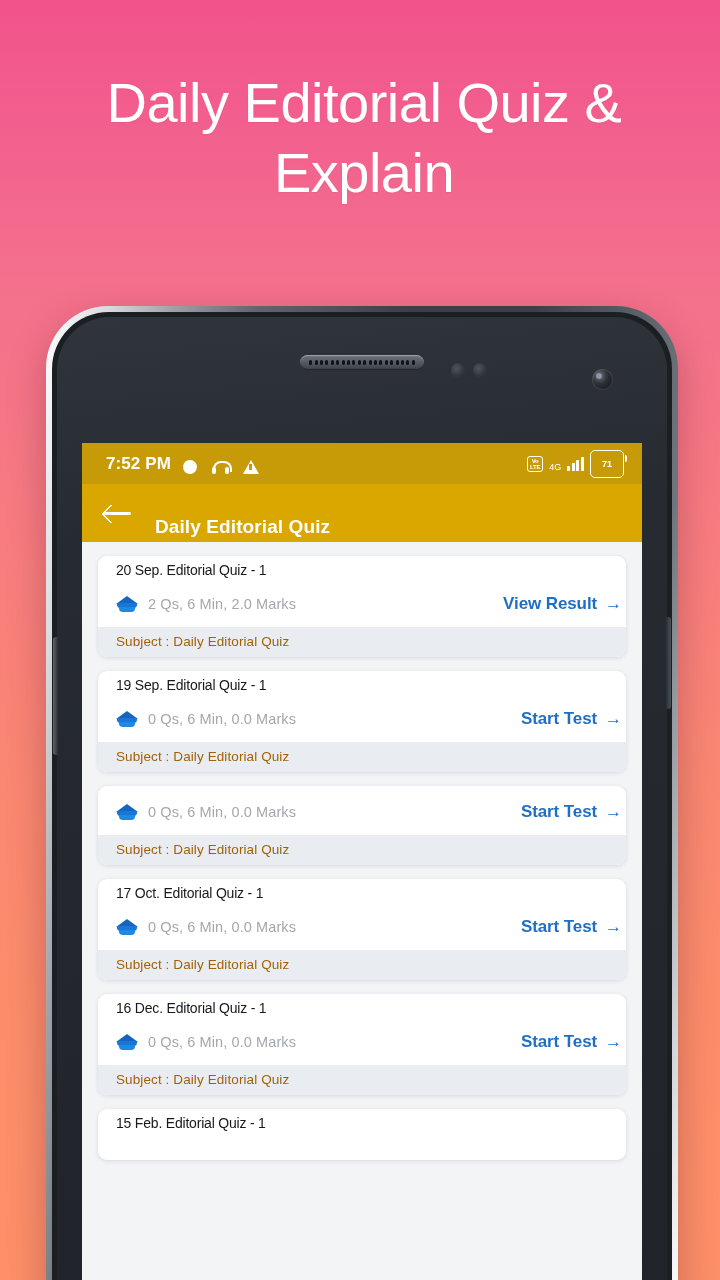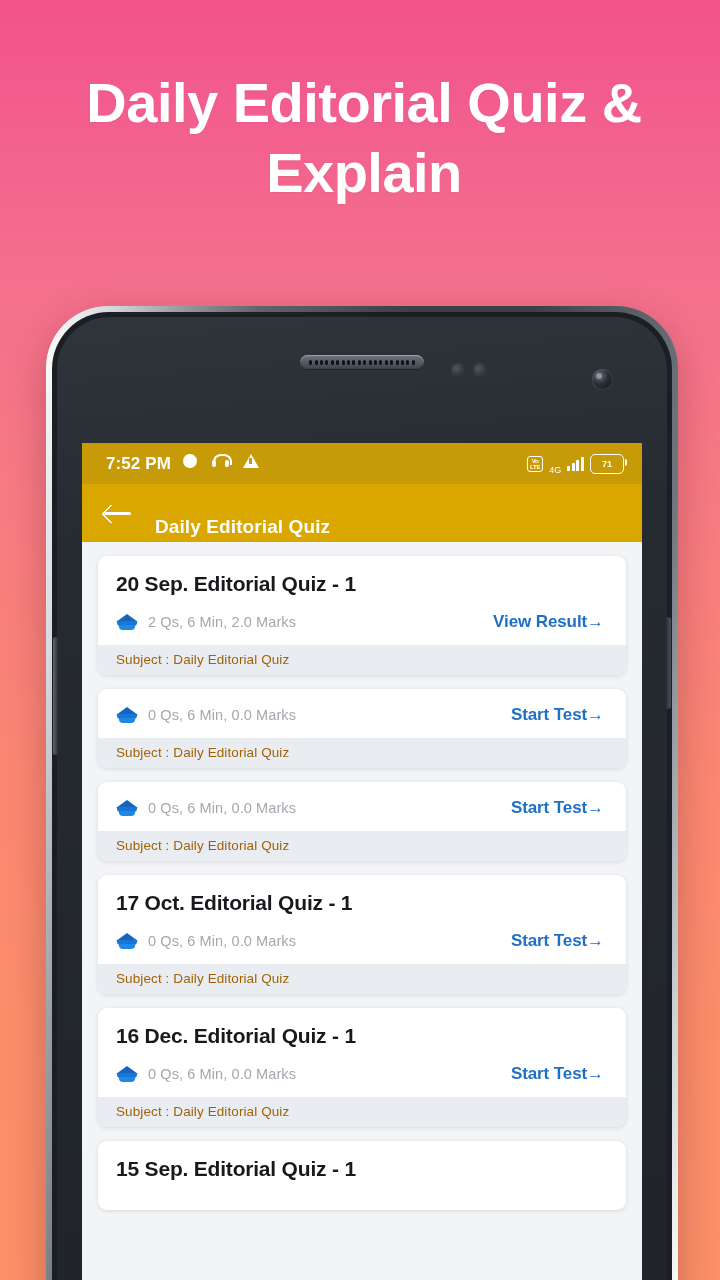--- a/index.html
+++ b/index.html
@@ -26,21 +26,21 @@
   }
 
   
   #promo-title {
     position:absolute;
     top:68px; left:8px; right:0;
     text-align:center;
     color:#FFFFFF;
     font-size:56px;
     line-height:70px;
-    font-weight:700;
+    font-weight:400;
     letter-spacing:-0.5px;
     padding:0 40px;
     text-shadow:0 1px 2px rgba(0,0,0,.05);
   }
 
   
   #phone {
     position:absolute;
     left:46px;
     top:306px;
@@ -147,21 +147,21 @@
   
   .status-bar {
     height:41px;
     background:#C79B08;
     display:flex;
     align-items:center;
     justify-content:space-between;
     padding:0 18px 0 24px;
     color:#FFFFFF;
   }
-  .sb-left { display:flex; align-items:flex-start; gap:12px; }
+  .sb-left { display:flex; align-items:flex-end; gap:12px; }
   .sb-time { font-size:17px; font-weight:700; letter-spacing:.1px; }
   .ic-dnd {
     width:14px; height:14px;
     background:#fff;
     border-radius:50%;
     box-shadow:5px -4px 0 -1px #C79B08;
     transform:rotate(-18deg);
   }
   .ic-headset {
     position:relative; width:15px; height:13px; margin-left:4px;
@@ -207,21 +207,21 @@
   .ic-4g { font-size:9px; font-weight:400; align-self:flex-start; margin-top:12px; }
   .ic-signal { display:flex; align-items:flex-end; gap:1.6px; height:15px; }
   .ic-signal i { width:3px; background:#fff; border-radius:.5px; display:block; }
   .ic-signal i:nth-child(1){height:5px;}
   .ic-signal i:nth-child(2){height:8px;}
   .ic-signal i:nth-child(3){height:11px;}
   .ic-signal i:nth-child(4){height:14px;}
   .ic-batt {
     border:1.8px solid #fff;
     border-radius:5px;
-    width:34px; height:20px;
+    width:34px; height:28px;
     display:flex; align-items:center; justify-content:center;
     font-size:9px; font-weight:700;
     position:relative;
   }
   .ic-batt::after {
     content:""; position:absolute; right:-4px; top:4px;
     width:2.5px; height:7px; border-radius:0 2px 2px 0;
     background:#fff;
   }
 
@@ -266,31 +266,31 @@
   }
 
   .quiz-card {
     background:#FFFFFF;
     border-radius:9px;
     margin-bottom:14px;
     box-shadow:0 1px 4px rgba(30,40,60,.13);
     overflow:hidden;
   }
   .qc-title {
-    font-size:21px;
-    font-weight:700;
+    font-size:14px;
+    font-weight:400;
     color:#17191C;
-    padding:16px 18px 0 18px;
+    padding:6px 18px 0 18px;
     letter-spacing:-.2px;
   }
   .qc-meta-row {
     display:flex;
     align-items:center;
     justify-content:space-between;
-    padding:16px 22px 13px 18px;
+    padding:16px 4px 13px 18px;
   }
   .qc-meta-left { display:flex; align-items:center; gap:10px; }
   .cap-icon { width:22px; height:17px; position:relative; flex:none; }
   .cap-icon .top {
     position:absolute; top:0; left:0;
     width:0; height:0;
     border-left:11px solid transparent;
     border-right:11px solid transparent;
     border-bottom:8px solid #1565C0;
   }
@@ -310,20 +310,21 @@
     font-size:14.5px;
     color:#A3A8AE;
     letter-spacing:.1px;
   }
   .qc-action {
     font-size:17px;
     font-weight:700;
     color:#1F6FC4;
     display:flex;
     align-items:center;
+    gap:8px;
     letter-spacing:-.1px;
   }
   .qc-action .arr { font-size:17px; font-weight:400; }
 
   .qc-subject {
     background:#E9EDF2;
     padding:7px 18px 8px 18px;
     font-size:13.5px;
     color:#a16207;
     letter-spacing:.1px;
@@ -416,20 +417,21 @@
               </div>
               <div class="qc-action">
                 <span>View Result</span>
                 <span class="arr">→</span>
               </div>
             </div>
             <div class="qc-subject">Subject : Daily Editorial Quiz</div>
           </div>
 
           <div class="quiz-card">
+            <div class="qc-title">19 Sep. Editorial Quiz - 1</div>
             <div class="qc-meta-row">
               <div class="qc-meta-left">
                 <span class="cap-icon">
                     <span class="top"></span>
                     <span class="mid"></span>
                     <span class="bot"></span>
                   </span>
                 <span class="qc-meta-text">0 Qs, 6 Min, 0.0 Marks</span>
               </div>
               <div class="qc-action">
@@ -490,21 +492,21 @@
               </div>
               <div class="qc-action">
                 <span>Start Test</span>
                 <span class="arr">→</span>
               </div>
             </div>
             <div class="qc-subject">Subject : Daily Editorial Quiz</div>
           </div>
 
           <div class="quiz-card">
-            <div class="qc-title">15 Sep. Editorial Quiz - 1</div>
+            <div class="qc-title">15 Feb. Editorial Quiz - 1</div>
             <div class="qc-meta-row">
               
               
             </div>
 
           </div>
 
         </div>
       </div>
 

